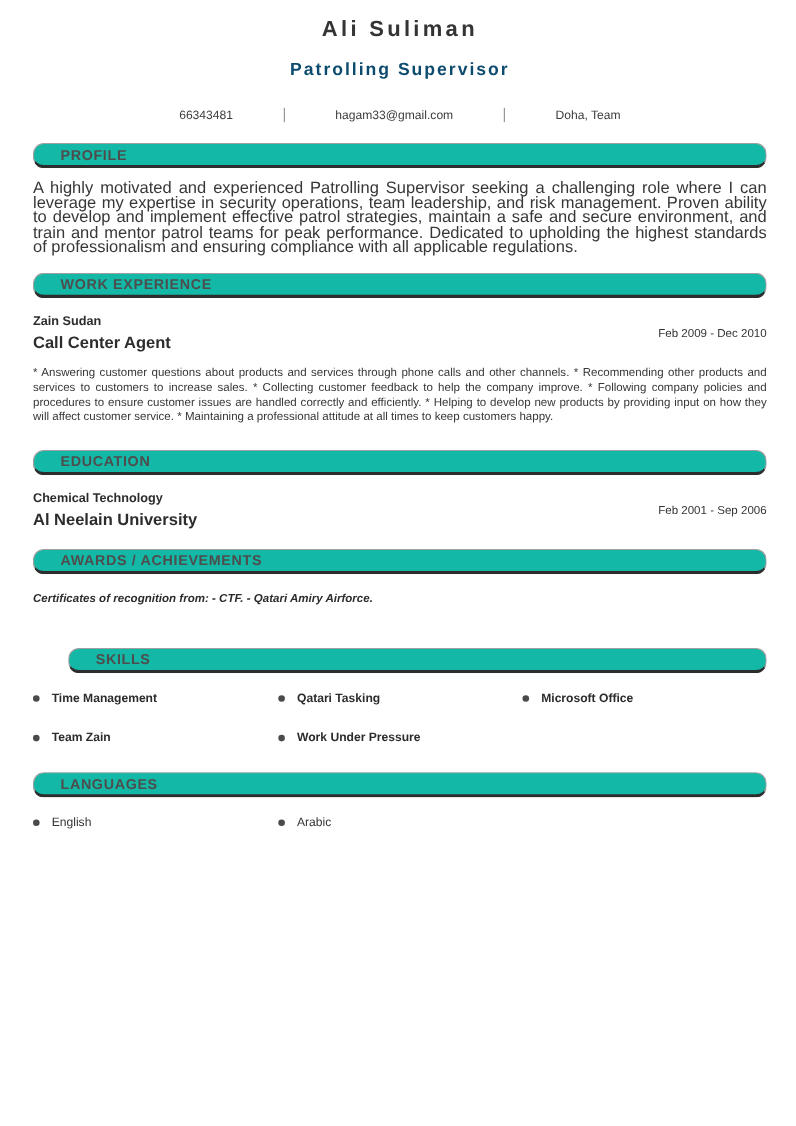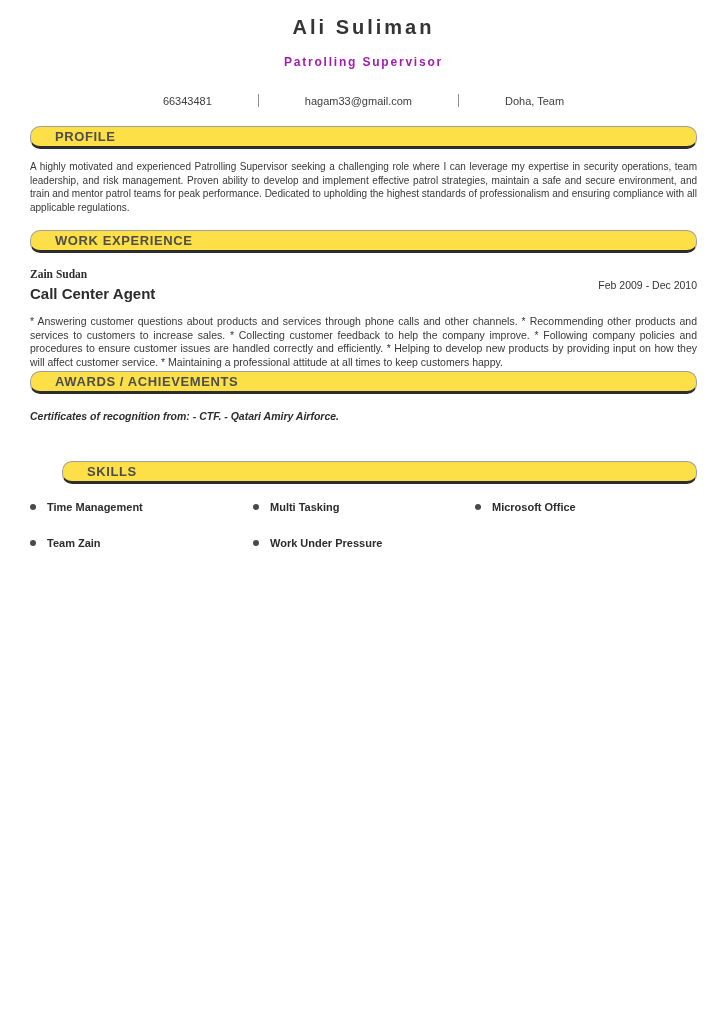--- a/index.html
+++ b/index.html
@@ -24,24 +24,24 @@
   .header { text-align: center; }
   .candidate-name {
     margin-top: 16px;
     font-size: 20px;
     font-weight: bold;
     letter-spacing: 3px;
     color: #343434;
   }
   .candidate-title {
     margin-top: 16px;
-    font-size: 12px;
+    font-size: 16px;
     font-weight: bold;
     letter-spacing: 1.8px;
-    color: #a21caf;
+    color: #0c4a6e;
     text-align: center;
   }
   .contact-bar {
     margin-top: 25px;
     display: flex;
     justify-content: center;
     align-items: center;
     font-size: 11px;
     color: #3c3c3c;
     gap: 32px;
@@ -49,60 +49,59 @@
   .contact-sep {
     width: 1px;
     height: 13px;
     background: #8d8d8d;
     margin: 0 14px;
   }
 
   
   .section-bar {
     height: 23px;
-    background: #fde047;
+    background: #14b8a6;
     border: 1px solid #9f9f9f;
     border-bottom: 3px solid #2d2d2d;
     border-radius: 10px;
     display: flex;
     align-items: center;
     padding-left: 24px;
   }
   .section-bar .heading {
     font-size: 13px;
     font-weight: bold;
     letter-spacing: 0.6px;
     color: #4d4d4d;
   }
   .sec-profile   .section-bar { margin-top: 19px; }
   .sec-work      .section-bar { margin-top: 16px; }
   .sec-education .section-bar { margin-top: 22px; }
-  .sec-awards    .section-bar { margin-top: 2px; }
+  .sec-awards    .section-bar { margin-top: 18px; }
   .sec-skills    .section-bar { margin-top: 39px; margin-left: 32px; }
   .sec-languages .section-bar { margin-top: 25px; }
 
   
   .para {
     margin-top: 11px;
-    font-size: 10px;
+    font-size: 15px;
     line-height: 13.5px;
     text-align: justify;
     color: #373737;
   }
   .entry-header {
     margin-top: 15px;
     display: flex;
     justify-content: space-between;
     align-items: center;
   }
   .entry-org {
     font-size: 11.5px;
     font-weight: bold;
     color: #2c2c2c;
-    font-family: Liberation Serif, serif;
   }
   .entry-role {
     margin-top: 5px;
     font-size: 15px;
     font-weight: bold;
     color: #2c2c2c;
   }
   .entry-dates {
     font-size: 10.5px;
     color: #333333;
@@ -186,51 +185,80 @@
           <div>
             <div class="entry-org">Zain Sudan</div>
             <div class="entry-role">Call Center Agent</div>
           </div>
           <div class="entry-dates">Feb 2009 - Dec 2010</div>
         </div>
         <p class="entry-desc">* Answering customer questions about products and services through phone calls and other channels. * Recommending other products and services to customers to increase sales. * Collecting customer feedback to help the company improve. * Following company policies and procedures to ensure customer issues are handled correctly and efficiently. * Helping to develop new products by providing input on how they will affect customer service. * Maintaining a professional attitude at all times to keep customers happy.</p>
       </div>
     </div>
 
+    <div class="sec-education">
+      <div class="section-bar">
+        <span class="heading">EDUCATION</span>
+      </div>
+      <div>
+        <div class="entry-header">
+          <div>
+            <div class="entry-org">Chemical Technology</div>
+            <div class="entry-role">Al Neelain University</div>
+          </div>
+          <div class="entry-dates">Feb 2001 - Sep 2006</div>
+        </div>
+      </div>
+    </div>
 
     <div class="sec-awards">
       <div class="section-bar">
         <span class="heading">AWARDS / ACHIEVEMENTS</span>
       </div>
       <div class="awards-text">Certificates of recognition from: - CTF. - Qatari Amiry Airforce.</div>
     </div>
 
     <div class="sec-skills">
       <div class="section-bar">
         <span class="heading">SKILLS</span>
       </div>
       <div class="bullet-grid">
         <div class="bullet-item">
           <span class="bullet-dot"></span>
           <span class="skill-label">Time Management</span>
         </div>
         <div class="bullet-item">
           <span class="bullet-dot"></span>
-          <span class="skill-label">Multi Tasking</span>
+          <span class="skill-label">Qatari Tasking</span>
         </div>
         <div class="bullet-item">
           <span class="bullet-dot"></span>
           <span class="skill-label">Microsoft Office</span>
         </div>
         <div class="bullet-item">
           <span class="bullet-dot"></span>
           <span class="skill-label">Team Zain</span>
         </div>
         <div class="bullet-item">
           <span class="bullet-dot"></span>
           <span class="skill-label">Work Under Pressure</span>
         </div>
       </div>
     </div>
 
+    <div class="sec-languages">
+      <div class="section-bar">
+        <span class="heading">LANGUAGES</span>
+      </div>
+      <div class="bullet-grid">
+        <div class="bullet-item">
+          <span class="bullet-dot"></span>
+          <span class="language-label">English</span>
+        </div>
+        <div class="bullet-item">
+          <span class="bullet-dot"></span>
+          <span class="language-label">Arabic</span>
+        </div>
+      </div>
+    </div>
 
   </div>
 </div>
 
 </body></html>

